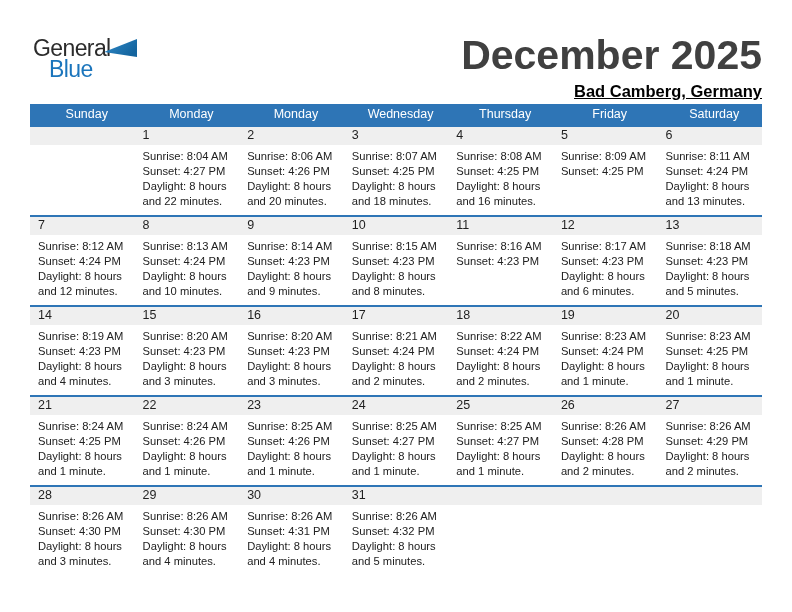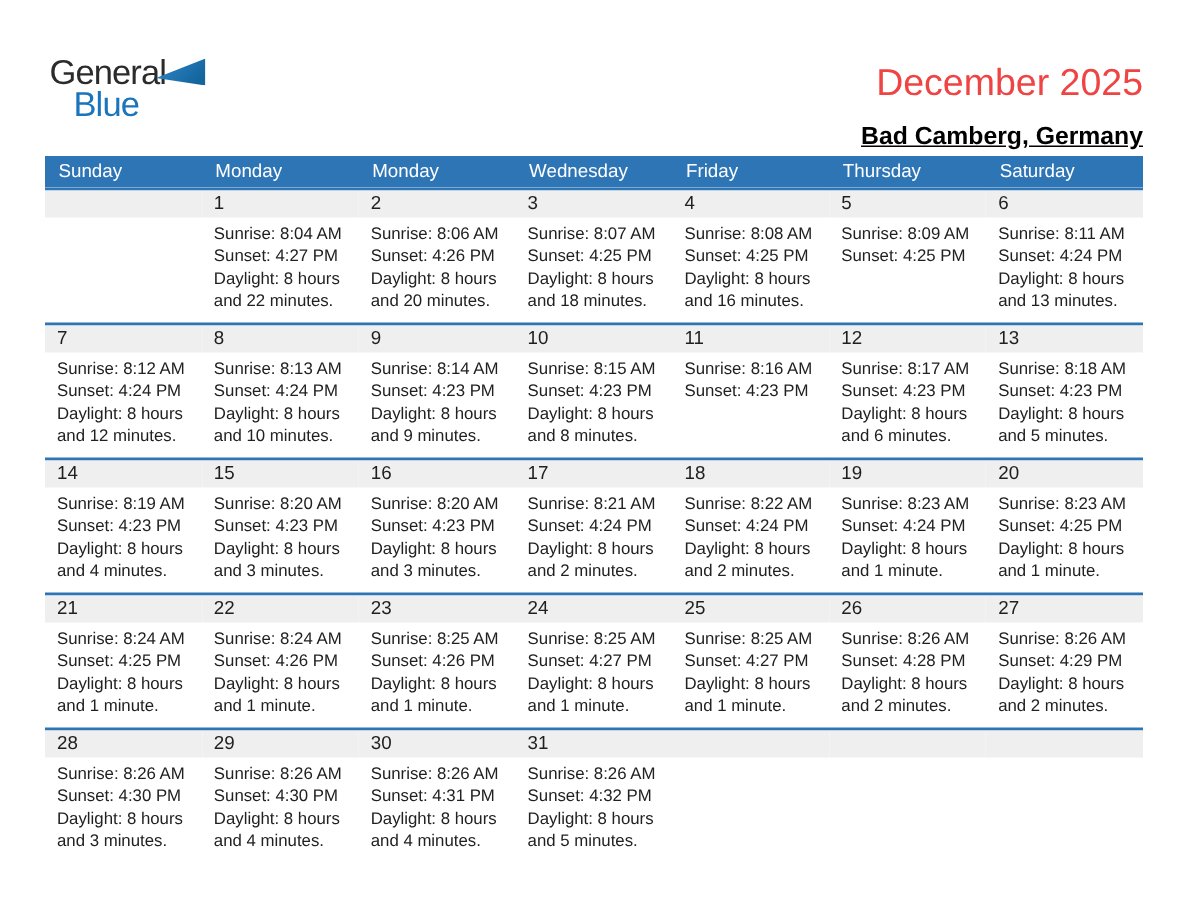--- a/index.html
+++ b/index.html
@@ -21,27 +21,27 @@
     background:linear-gradient(135deg,#2f8ac9 0%,#14649e 85%);
     clip-path:polygon(0 72%,100% 0,100% 100%);
   }
   .logo-blue {
     font-size:23px; color:#1b75bc; letter-spacing:-0.6px; line-height:22px;
     margin:-2px 0 0 16px;
   }
 
   
   .titleblock { position:absolute; right:30px; top:38px; text-align:right; }
-  .title { font-size:25px; color:#ef4444; line-height:34px; }
+  .title { font-size:41px; color:#404040; line-height:34px;font-weight:bold; }
   .subtitle { font-size:16.5px; font-weight:bold; color:#000000; margin-top:10px;text-decoration:underline; }
 
   
   .calendar { position:absolute; left:30px; top:104px; width:732px; }
   .weekday-row {
-    display:flex; height:21px; background:#2e75b6;
+    display:flex; height:21px; background:#2e75b6;text-align:center;
   }
   .weekday-cell {
     flex:1 1 0; color:#ffffff; font-size:12.5px; padding:3px 0 0 9px;
     white-space:nowrap; overflow:hidden;
   }
   .week {
     display:flex; height:88px; border-top:2px solid #2e75b6; background:#ffffff;
   }
   .day { flex:1 1 0; min-width:0; }
   .day-num {
@@ -69,22 +69,22 @@
     <div class="title">December 2025</div>
     <div class="subtitle">Bad Camberg, Germany</div>
   </div>
 
   <div class="calendar">
     <div class="weekday-row">
         <div class="weekday-cell">Sunday</div>
         <div class="weekday-cell">Monday</div>
         <div class="weekday-cell">Monday</div>
         <div class="weekday-cell">Wednesday</div>
+        <div class="weekday-cell">Thursday</div>
         <div class="weekday-cell">Friday</div>
-        <div class="weekday-cell">Thursday</div>
         <div class="weekday-cell">Saturday</div>
       </div>
 
   <div class="week">
         <div class="day">
           <div class="day-num"></div>
           <div class="day-details"></div>
         </div>
         <div class="day">
           <div class="day-num">1</div>

